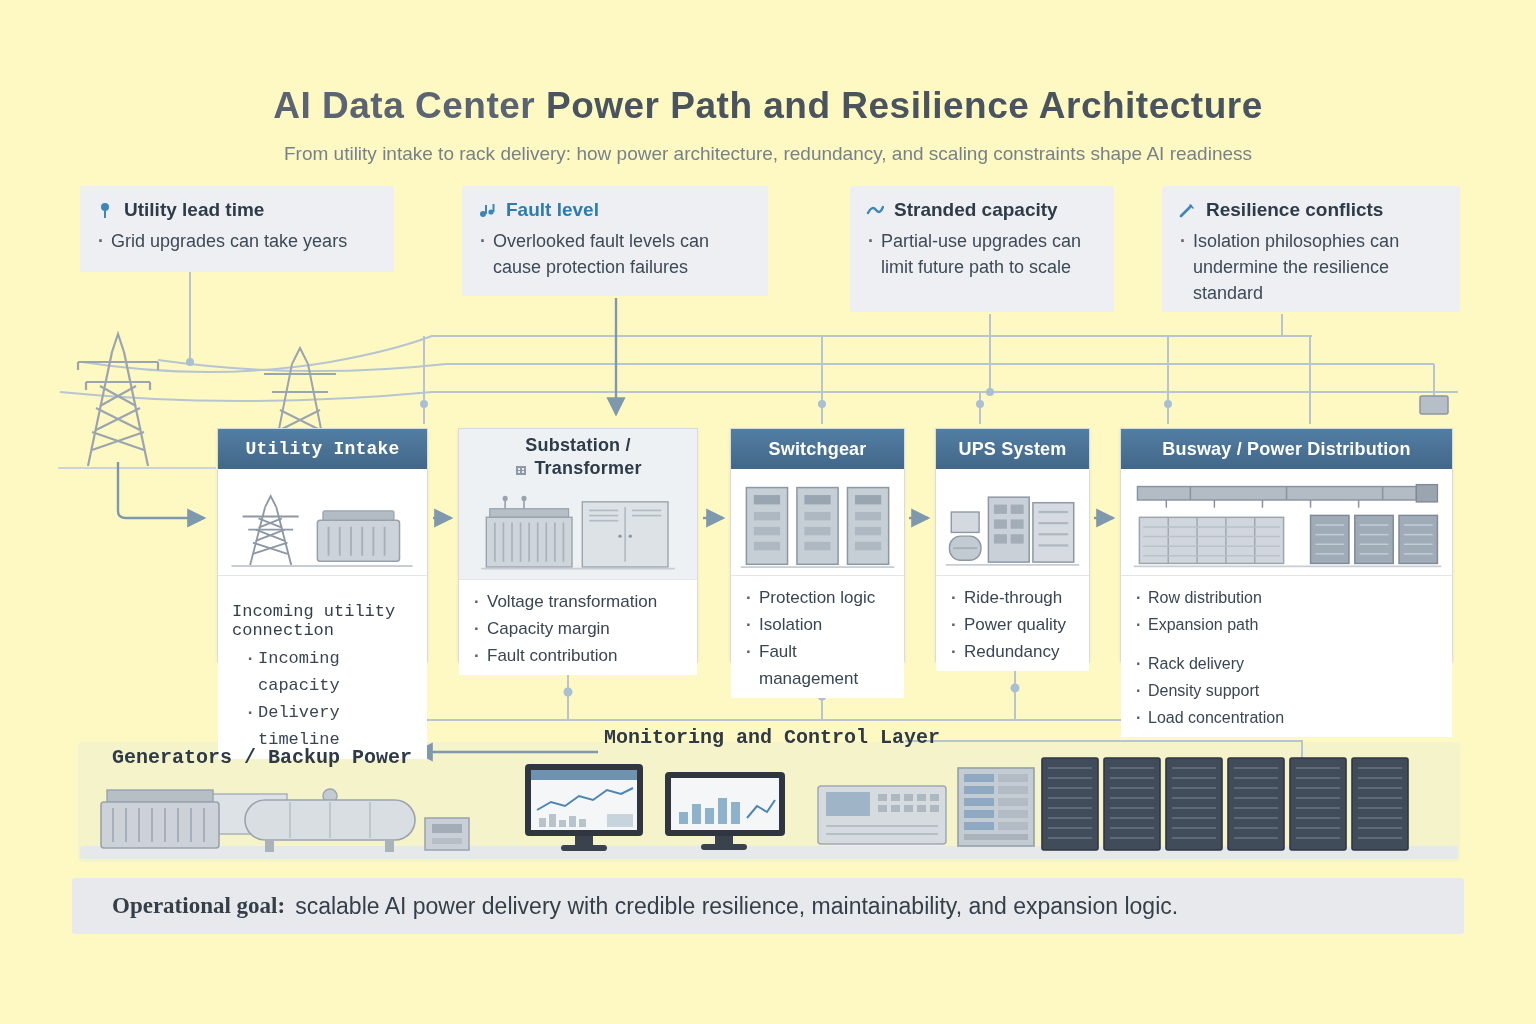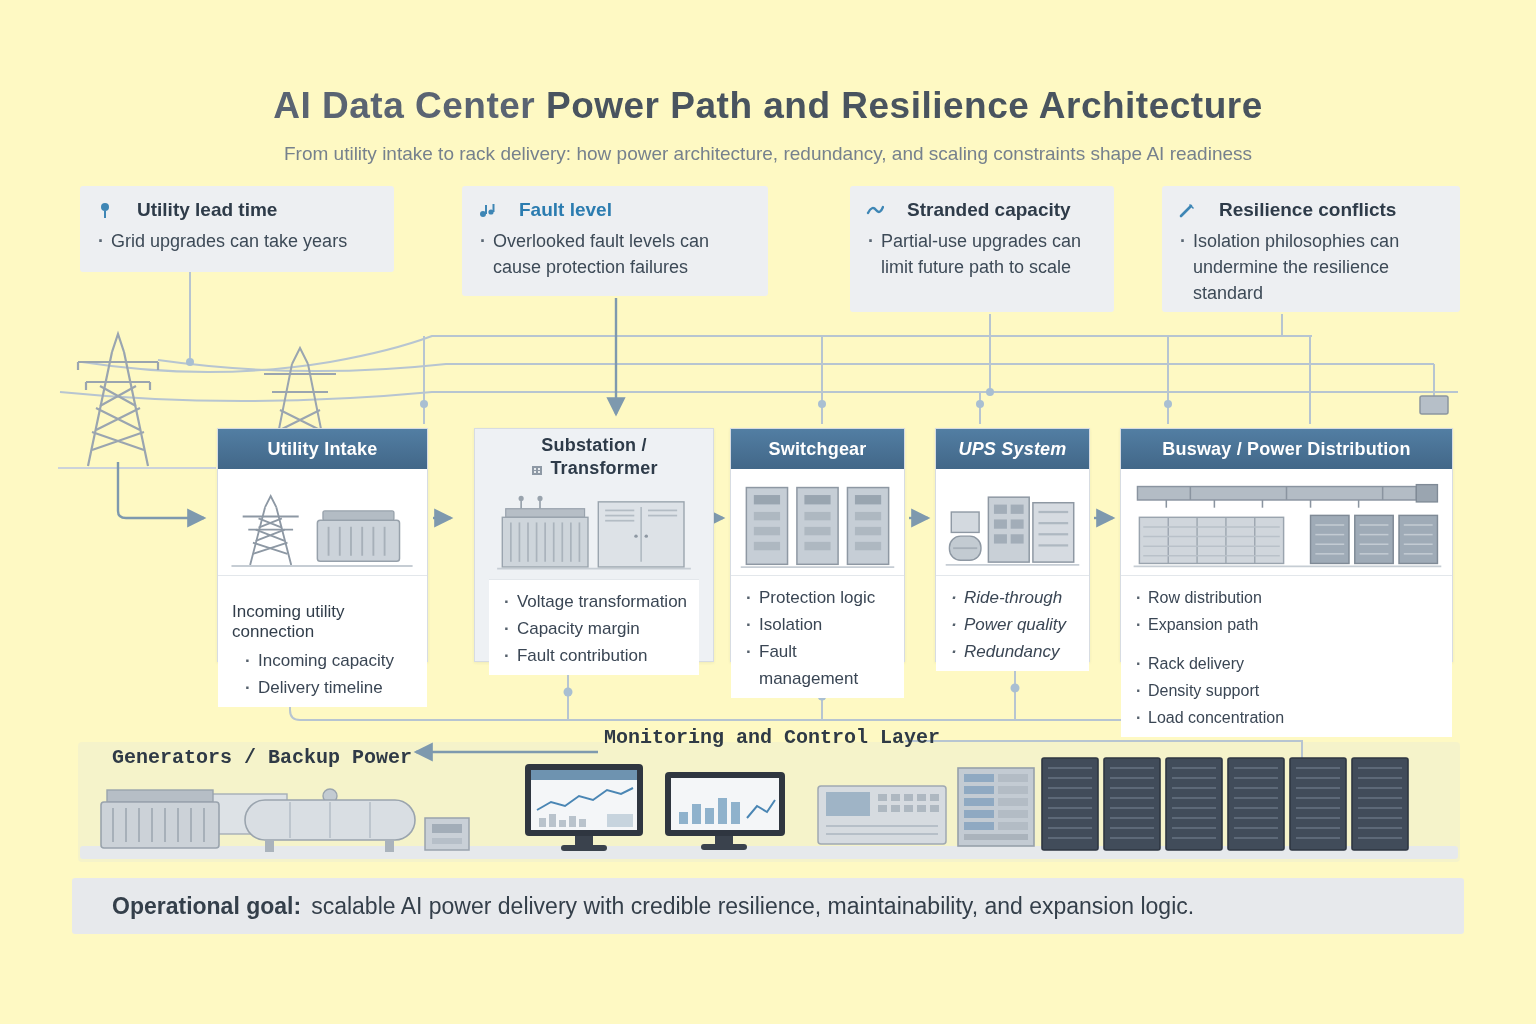--- a/index.html
+++ b/index.html
@@ -8,21 +8,21 @@
     position:relative;width:1536px;height:1024px;overflow:hidden;
     background:#fef9c3;font-family:"Liberation Sans", sans-serif;color:#3a4654;
   }
   
   .title{position:absolute;top:60px;left:0;width:100%;text-align:center;font-size:37px;color:#4d5866;letter-spacing:.5px;}
   .title .t-prefix{font-weight:600;color:#5a6472;}
   .title .t-rest{font-weight:700;color:#49545f;}
   .subtitle{position:absolute;top:124px;left:0;width:100%;text-align:center;font-size:19px;color:#76818d;}
   
   .callout{position:absolute;background:#edeff2;border-radius:3px;padding:13px 16px 12px 16px;z-index:3;}
-  .callout-title{display:flex;align-items:center;gap:23px;font-size:19px;font-weight:700;color:#2e3b49;margin-bottom:7px;}
+  .callout-title{display:flex;align-items:center;gap:10px;font-size:19px;font-weight:700;color:#2e3b49;margin-bottom:7px;}
   .callout-title.accent{color:#2b7cb0;}
   .callout-icon{width:18px;height:18px;flex:0 0 auto;}
   .callout ul{margin:0;padding:0;list-style:none;}
   .callout li{position:relative;padding-left:15px;font-size:18px;line-height:26px;color:#3d4a57;}
   .callout li::before{content:"\00b7";position:absolute;left:2px;top:0;font-weight:700;color:#5b6774;}
   
   .wires{position:absolute;left:0;top:0;z-index:1;}
   
   .stage-card{position:absolute;top:428px;height:234px;background:#ffffff;border:1px solid #d7dce2;
     box-shadow:0 1px 3px rgba(30,45,60,.07);display:flex;flex-direction:column;z-index:2;}
@@ -43,21 +43,21 @@
   .two-col .stage-bullets{flex:1;}
   .two-col .stage-bullets li{font-size:16px;line-height:27px;padding-left:13px;}
   
   .equipment-zone{position:absolute;left:78px;top:742px;width:1382px;height:120px;background:rgba(216,222,228,.22);border-radius:4px;z-index:0;}
   .floor-strip{position:absolute;left:80px;top:846px;width:1378px;height:13px;background:#e6e9ec;border-radius:3px;z-index:1;}
   .zone-label{position:absolute;z-index:3;font-size:20px;font-weight:700;color:#2f3a46;font-family:Liberation Mono, monospace;}
   .illus{position:absolute;z-index:2;}
   
   .goal-bar{position:absolute;left:72px;top:878px;width:1392px;height:56px;background:#e7e9ec;border-radius:3px;
     display:flex;align-items:center;padding-left:40px;font-size:23px;color:#343f4a;z-index:3;}
-  .goal-bar .goal-label{font-weight:800;margin-right:10px;}
+  .goal-bar .goal-label{font-weight:800;margin-right:10px;font-family:Liberation Serif, serif;}
 </style>
 </head>
 <body>
 
 <div class="canvas">
 
   <svg class="wires" width="1536" height="1024" viewBox="0 0 1536 1024">
     <defs>
       <marker id="arr" markerWidth="9" markerHeight="8" refX="7" refY="4" orient="auto">
         <path d="M0,0 L8,4 L0,8 Z" fill="#7e99ae"></path>
@@ -182,21 +182,21 @@
         <line x1="3" y1="15" x2="13" y2="5" stroke="#3e86b5" stroke-width="2.6" stroke-linecap="round"></line>
         <path d="M12,3 L16,7 L15,8 L11,4 Z" fill="#3e86b5"></path>
       </svg>
       <span>Resilience conflicts</span>
     </div>
     <ul>
         <li>Isolation philosophies can undermine the resilience standard</li>
       </ul>
   </div>
 
-  <div class="stage-card" style="left:217px;width:211px;">
+  <div class="stage-card" style="left:217px;width:211px;font-family:Liberation Mono, monospace;">
     <div class="stage-header">
         <span>Utility Intake</span>
       </div>
     <div class="stage-figure">
       <svg width="199" height="102" viewBox="0 0 211 104">
         <g stroke="#8d98a4" stroke-width="2" fill="none">
           <path d="M28,96 L44,34 M72,96 L56,34"></path>
           <path d="M31,84 L68,72 M68,84 L31,72 M34,70 L65,58 M65,70 L34,58 M37,56 L62,46 M62,56 L37,46"></path>
           <path d="M20,44 L80,44 M26,58 L74,58"></path>
           <path d="M44,34 L50,22 L56,34"></path>
@@ -216,21 +216,21 @@
     </div>
     <div class="stage-body">
       <div class="stage-lead">Incoming utility connection</div>
       <ul class="stage-bullets indent">
         <li>Incoming capacity</li>
         <li>Delivery timeline</li>
       </ul>
     </div>
   </div>
 
-  <div class="stage-card light-card" style="left:474px;width:240px;align-items:center;">
+  <div class="stage-card light-card" style="left:458px;width:240px;">
     <div class="stage-header light">
       <span class="hline">Substation /</span>
       <span class="hline">
         <svg width="14" height="14" viewBox="0 0 14 14">
             <rect x="2" y="4" width="10" height="9" fill="#8e99a5"></rect>
             <rect x="4" y="6" width="2" height="2" fill="#e8ecef"></rect>
             <rect x="8" y="6" width="2" height="2" fill="#e8ecef"></rect>
             <rect x="4" y="9" width="2" height="2" fill="#e8ecef"></rect>
             <rect x="8" y="9" width="2" height="2" fill="#e8ecef"></rect>
           </svg>
@@ -311,21 +311,21 @@
     </div>
     <div class="stage-body">
       <ul class="stage-bullets">
         <li>Protection logic</li>
         <li>Isolation</li>
         <li>Fault management</li>
       </ul>
     </div>
   </div>
 
-  <div class="stage-card" style="left:935px;width:155px;font-style:italic;">
+  <div class="stage-card" style="left:935px;width:155px;">
     <div class="stage-header">
         <span>UPS System</span>
       </div>
     <div class="stage-figure">
       <svg width="145" height="100" viewBox="0 0 152 104">
         <rect x="10" y="38" width="30" height="22" fill="#d3d9df" stroke="#8e98a3" stroke-width="1.5"></rect>
         <rect x="8" y="64" width="34" height="26" rx="12" fill="#c3cbd2" stroke="#8e98a3" stroke-width="1.5"></rect>
         <line x1="12" y1="77" x2="38" y2="77" stroke="#a6afb8" stroke-width="2"></line>
         <rect x="50" y="22" width="44" height="70" fill="#c9d0d7" stroke="#8e98a3" stroke-width="1.6"></rect>
         <g fill="#a2adb8">

